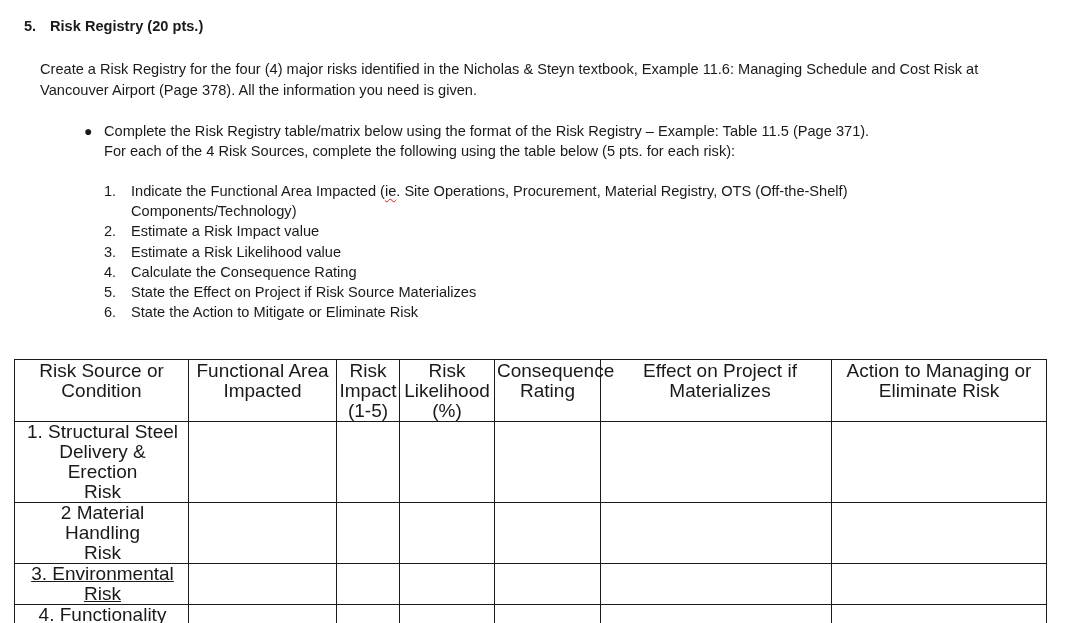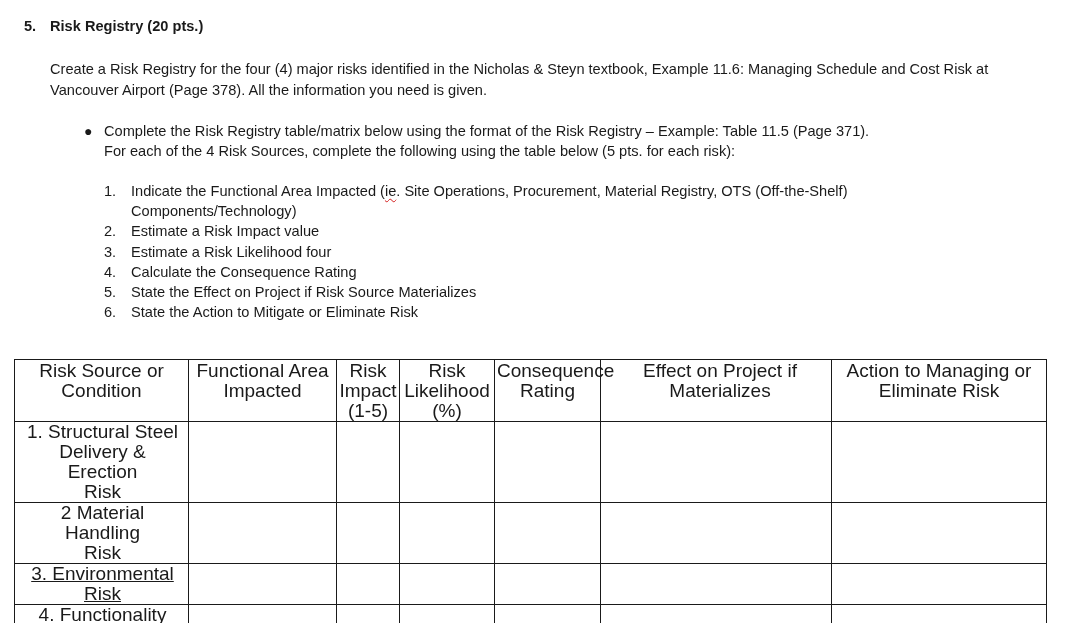--- a/index.html
+++ b/index.html
@@ -21,21 +21,21 @@
       left: 24px;
       top: 18px;
       font-weight: bold;
       font-size: 14.6px;
       display: flex;
       white-space: nowrap;
     }
     .heading .num { width: 26px; }
     .intro {
       position: absolute;
-      left: 50px;
+      left: 40px;
       top: 59px;
       width: 990px;
       line-height: 20.5px;
     }
     .bullet-block {
       position: absolute;
       left: 78px;
       top: 121px;
       width: 960px;
     }
@@ -126,21 +126,21 @@
       </div>
       <div>Components/Technology)</div>
     </div>
   </div>
   <div class="step">
     <span class="n">2.</span>
     <span>Estimate a Risk Impact value</span>
   </div>
   <div class="step">
     <span class="n">3.</span>
-    <span>Estimate a Risk Likelihood four</span>
+    <span>Estimate a Risk Likelihood value</span>
   </div>
   <div class="step">
     <span class="n">4.</span>
     <span>Calculate the Consequence Rating</span>
   </div>
   <div class="step">
     <span class="n">5.</span>
     <span>State the Effect on Project if Risk Source Materializes</span>
   </div>
   <div class="step">

